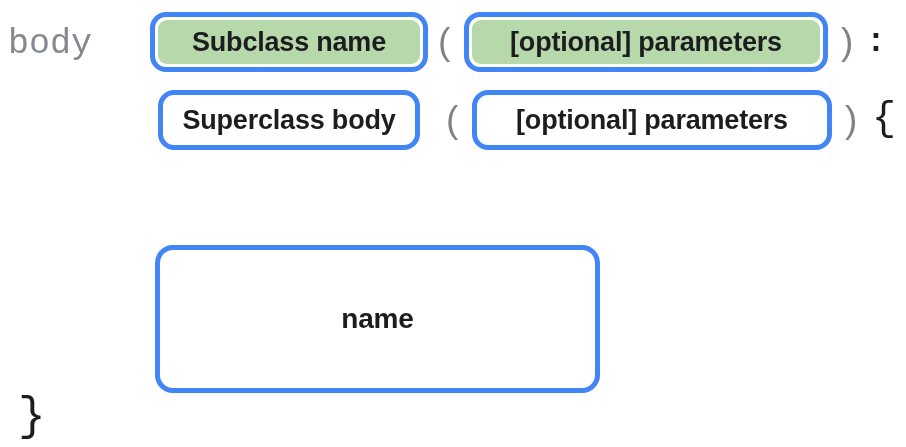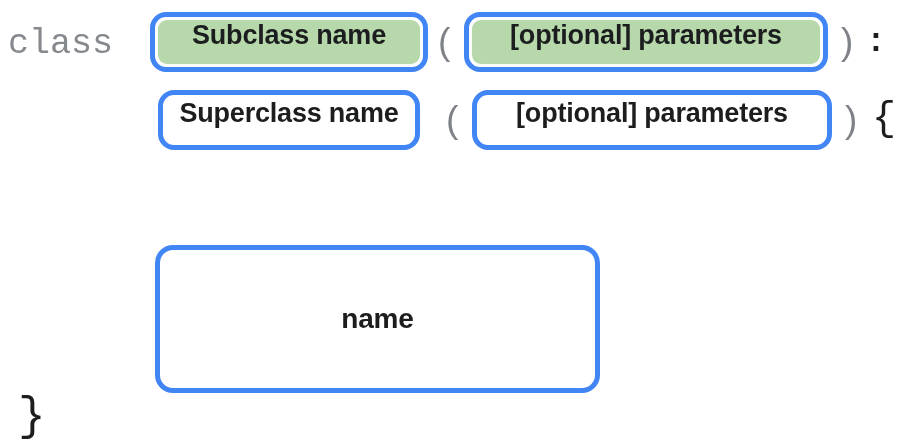--- a/index.html
+++ b/index.html
@@ -35,20 +35,21 @@
     border: 5px solid var(--border-blue, #4285F4);
     border-radius: 16px;
     background: #ffffff;
     padding: 3px;
   }
   .chip-inner {
     width: 100%;
     height: 100%;
     border-radius: 9px;
     display: flex;
+    align-items: center;
     justify-content: center;
   }
   .chip.green .chip-inner { background: var(--fill-green, #B6D8AA); }
   .chip.white .chip-inner { background: var(--fill-white, #ffffff); }
   .chip-label {
     font-family: "Liberation Sans", sans-serif;
     font-weight: 700;
     font-size: 27px;
     letter-spacing: -0.2px;
     color: var(--text-black, #1C1D1F);
@@ -97,21 +98,21 @@
   .brace.close {
     font-size: 46px;
     line-height: 48px;
   }
 </style>
 </head>
 <body>
 
 <div class="stage">
 
-  <span class="kw">class</span>
+  <span class="kw">body</span>
 
   <div class="chip green" style="left:150px; top:12px; width:278px;">
     <div class="chip-inner">
       <span class="chip-label">Subclass name</span>
     </div>
   </div>
 
   <span class="paren" style="left:438px; top:22px;">(</span>
 
   <div class="chip green" style="left:464px; top:12px; width:364px;">
@@ -119,21 +120,21 @@
       <span class="chip-label">[optional] parameters</span>
     </div>
   </div>
 
   <span class="paren" style="left:841px; top:22px;">)</span>
 
   <span class="colon" style="left:866px; top:23px;">:</span>
 
   <div class="chip white" style="left:158px; top:90px; width:262px;">
     <div class="chip-inner">
-      <span class="chip-label">Superclass name</span>
+      <span class="chip-label">Superclass body</span>
     </div>
   </div>
 
   <span class="paren" style="left:446px; top:100px;">(</span>
 
   <div class="chip white" style="left:472px; top:90px; width:360px;">
     <div class="chip-inner">
       <span class="chip-label">[optional] parameters</span>
     </div>
   </div>

